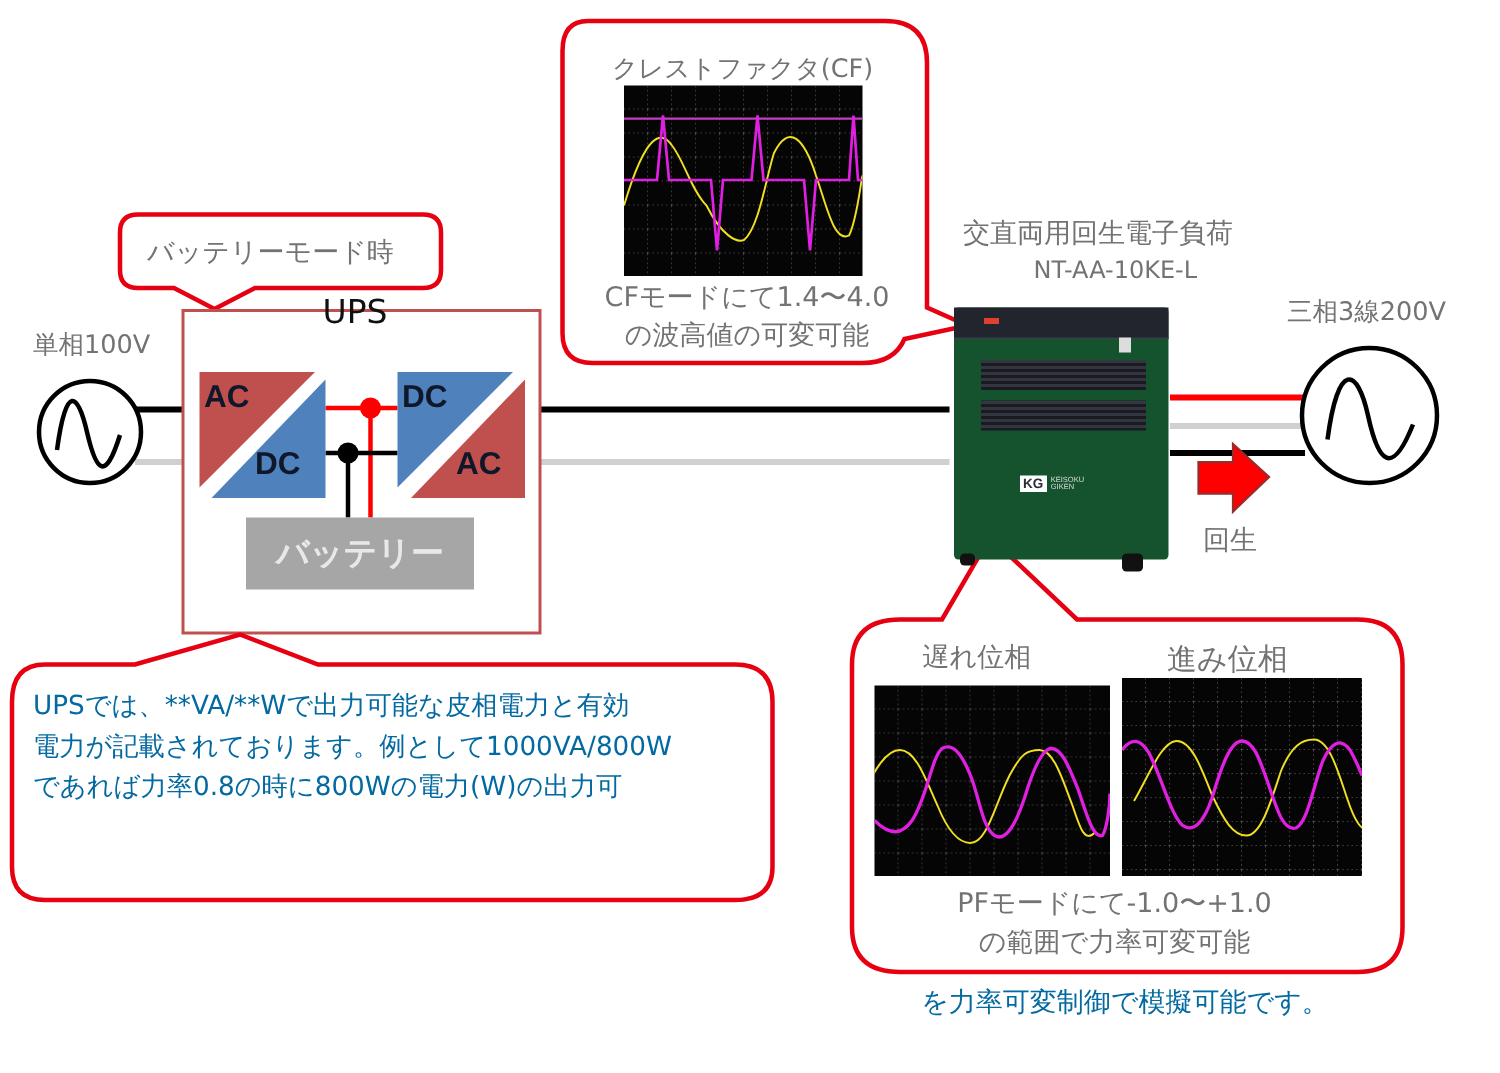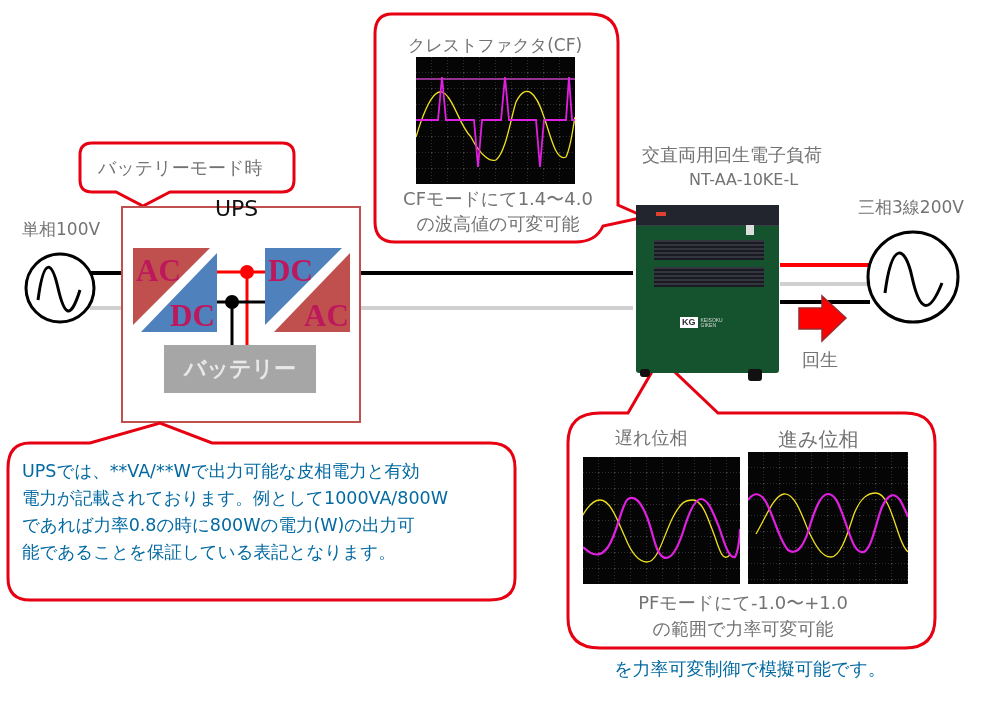--- a/index.html
+++ b/index.html
@@ -4,21 +4,21 @@
 <style>
   html, body { margin: 0; padding: 0; background: #ffffff; }
   body { width: 1000px; height: 715px; position: relative; overflow: hidden;
          font-family: "DejaVu Sans", "Liberation Sans", sans-serif; color: #111; }
   .abs { position: absolute; }
   .txt { white-space: nowrap; }
   svg.layer { position: absolute; left: 0; top: 0; }
   .lbl-black { color: #737373; font-size: 17px; }
   .red-text { color: #0369a1; }
   .ups-title { font-size: 22px; color: #111; }
-  .conv-text { font-family: Liberation Serif, serif; font-weight: bold; color: #be185d; font-size: 31px; }
+  .conv-text { font-family: Liberation Sans, sans-serif; font-weight: bold; color: #0f172a; font-size: 21px; }
   .battery-box { background: #a6a6a6; color: #e8e8e8; font-size: 22px; font-weight: bold;
                  display: flex; align-items: center; justify-content: center; }
   .scope { background: #050505; }
   .center { text-align: center; }
 </style>
 </head>
 <body>
 
 <svg class="layer" width="1000" height="715">
 
@@ -106,21 +106,20 @@
 <div class="abs txt conv-text" style="left:170px; top:298px;">DC</div>
 <div class="abs txt conv-text" style="left:268px; top:253px;">DC</div>
 <div class="abs txt conv-text" style="left:304px; top:298px;">AC</div>
 
 <div class="abs battery-box" style="left:164px; top:345px; width:152px; height:48px;">バッテリー</div>
 
 <div class="abs red-text" style="left:22px; top:458px; font-size:17.5px; line-height:27px;">
   <div class="txt">UPSでは、**VA/**Wで出力可能な皮相電力と有効</div>
   <div class="txt">電力が記載されております。例として1000VA/800W</div>
   <div class="txt">であれば力率0.8の時に800Wの電力(W)の出力可</div>
-  <div class="txt">能であることを保証している表記となります。</div>
 </div>
 
 <div class="abs txt lbl-black" style="left:408px; top:34px; font-size:17px;">クレストファクタ(CF)</div>
 
 <div class="abs scope" style="left:416px; top:57px; width:159px; height:127px;">
   <svg width="159" height="127">
     <defs>
       <pattern id="grid1" width="16" height="16" patternUnits="userSpaceOnUse">
         <path d="M16 0 V16 M0 16 H16" stroke="#777" stroke-width="0.7" stroke-dasharray="1 2" fill="none"></path>
       </pattern>

